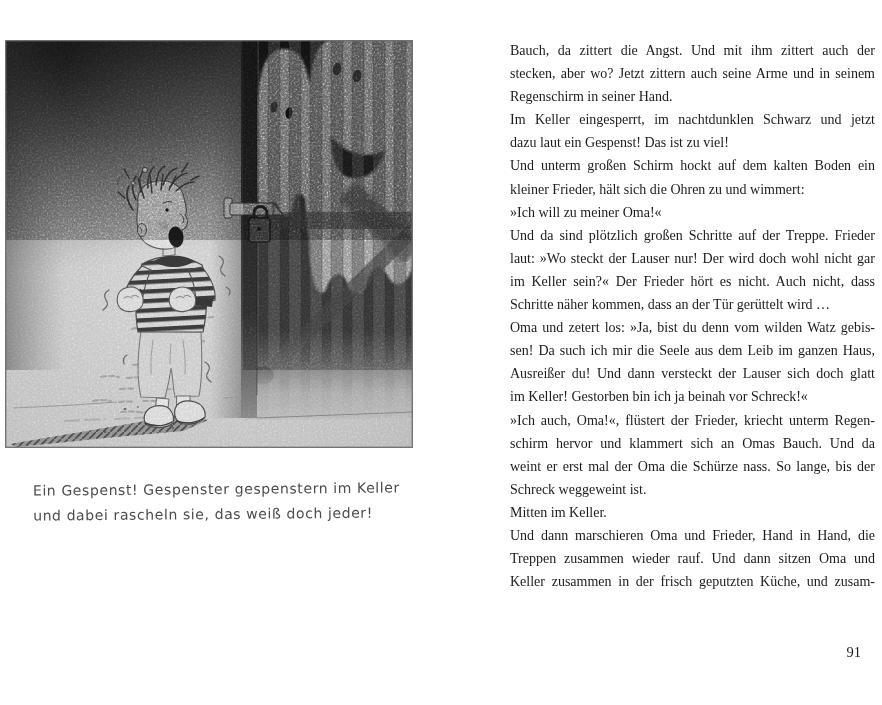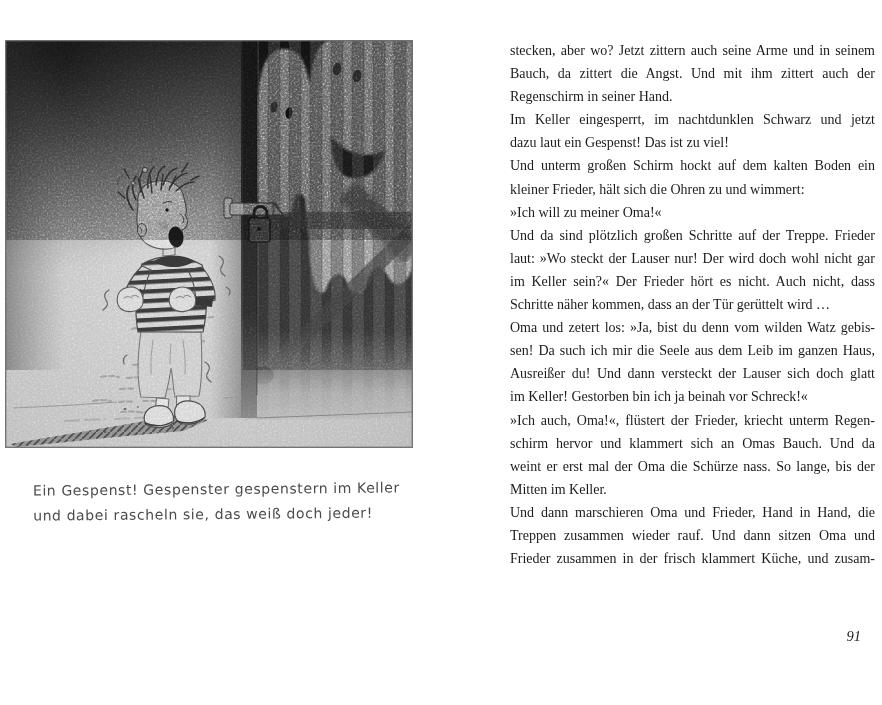--- a/index.html
+++ b/index.html
@@ -16,23 +16,23 @@
   .caption .cap-ln{white-space:nowrap;}
 
   
   .textcol{position:absolute;left:510px;top:39px;width:365px;
            font-family:"Liberation Serif", serif;font-size:14px;
            color:#1b1b1b;}
   .ln{height:23.1px;line-height:23.1px;text-align:justify;
       text-align-last:justify;-moz-text-align-last:justify;
       overflow:hidden;white-space:normal;}
   .ln.e{text-align-last:left;font-family:Liberation Serif, serif;-moz-text-align-last:left;}
-  .folio{position:absolute;left:510px;top:628px;width:351px;
+  .folio{position:absolute;left:510px;top:644px;width:351px;
          text-align:right;font-family:"Liberation Serif", serif;
-         font-size:14.5px;color:#1b1b1b;font-style:italic;}
+         font-size:14.5px;color:#1b1b1b;}
 </style>
 </head>
 <body>
 
 <div class="spread">
 
   <svg class="illus" viewBox="0 0 408 408" width="408" height="408" aria-hidden="true">
     <defs>
       <radialGradient id="wallGrad" cx="0.42" cy="0.58" r="0.8">
         <stop offset="0" stop-color="#f0f0f0"></stop>
@@ -258,40 +258,41 @@
 
     <rect x="0.7" y="0.7" width="406.6" height="406.6" fill="none" stroke="#6e6e6e" stroke-width="1.3"></rect>
   </svg>
 
   <div class="caption">
     <div class="cap-ln">Ein Gespenst! Gespenster gespenstern im Keller</div>
     <div class="cap-ln">und dabei rascheln sie, das weiß doch jeder!</div>
   </div>
 
   <div class="textcol">
+    <div class="ln">Bauch, da zittert die Angst. Und mit ihm zittert auch der</div>
     <div class="ln">stecken, aber wo? Jetzt zittern auch seine Arme und in seinem</div>
-    <div class="ln">Bauch, da zittert die Angst. Und mit ihm zittert auch der</div>
     <div class="ln e">Regenschirm in seiner Hand.</div>
     <div class="ln">Im Keller eingesperrt, im nachtdunklen Schwarz und jetzt</div>
     <div class="ln e">dazu laut ein Gespenst! Das ist zu viel!</div>
     <div class="ln">Und unterm großen Schirm hockt auf dem kalten Boden ein</div>
     <div class="ln e">kleiner Frieder, hält sich die Ohren zu und wimmert:</div>
     <div class="ln e">»Ich will zu meiner Oma!«</div>
     <div class="ln">Und da sind plötzlich großen Schritte auf der Treppe. Frieder</div>
     <div class="ln">laut: »Wo steckt der Lauser nur! Der wird doch wohl nicht gar</div>
     <div class="ln">im Keller sein?« Der Frieder hört es nicht. Auch nicht, dass</div>
     <div class="ln e">Schritte näher kommen, dass an der Tür gerüttelt wird …</div>
     <div class="ln">Oma und zetert los: »Ja, bist du denn vom wilden Watz gebis-</div>
     <div class="ln">sen! Da such ich mir die Seele aus dem Leib im ganzen Haus,</div>
     <div class="ln">Ausreißer du! Und dann versteckt der Lauser sich doch glatt</div>
     <div class="ln e">im Keller! Gestorben bin ich ja beinah vor Schreck!«</div>
     <div class="ln">»Ich auch, Oma!«, flüstert der Frieder, kriecht unterm Regen-</div>
     <div class="ln">schirm hervor und klammert sich an Omas Bauch. Und da</div>
     <div class="ln">weint er erst mal der Oma die Schürze nass. So lange, bis der</div>
+    <div class="ln e">Schreck weggeweint ist.</div>
     <div class="ln e">Mitten im Keller.</div>
     <div class="ln">Und dann marschieren Oma und Frieder, Hand in Hand, die</div>
     <div class="ln">Treppen zusammen wieder rauf. Und dann sitzen Oma und</div>
-    <div class="ln">Frieder zusammen in der frisch klammert Küche, und zusam-</div>
+    <div class="ln">Keller zusammen in der frisch geputzten Küche, und zusam-</div>
   </div>
 
   <div class="folio">91</div>
 
 </div>
 
 </body></html>

